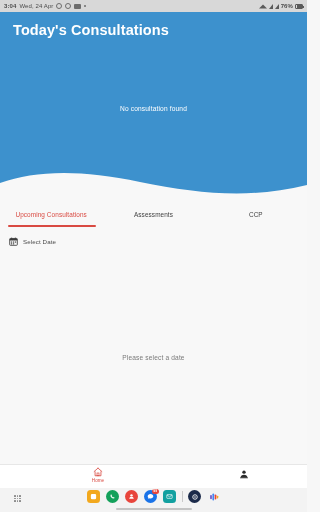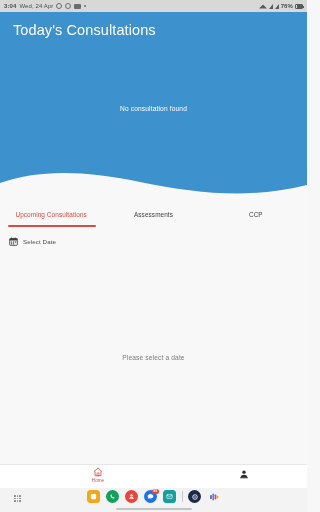--- a/index.html
+++ b/index.html
@@ -91,21 +91,21 @@
     top: 12px; left: 0;
     width: 307px;
     height: 196px;
     background: #3d91cd;
     overflow: hidden;
   }
   .header-title {
     position: absolute;
     left: 13px; top: 10px;
     font-size: 14.5px;
-    font-weight: normal;
+    font-weight: bold;
     color: #ffffff;
     letter-spacing: 0.1px;
   }
   .empty-msg {
     position: absolute;
     top: 93px; left: 0;
     width: 307px;
     text-align: center;
     font-size: 6.6px;
     color: #ffffff;

